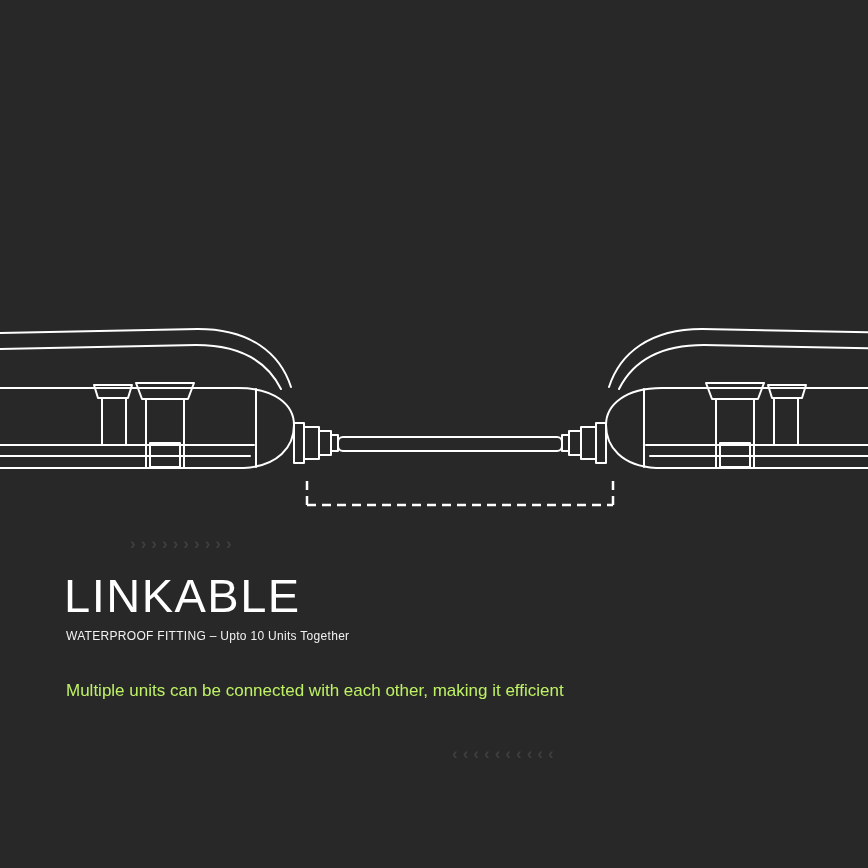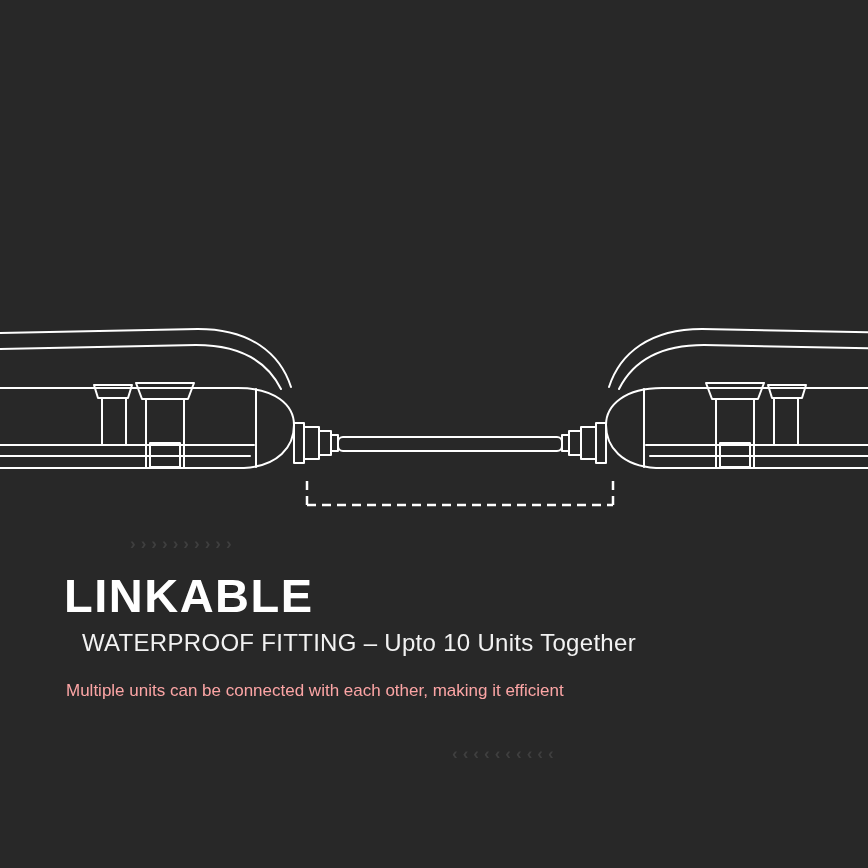--- a/index.html
+++ b/index.html
@@ -10,30 +10,30 @@
   }
   .illustration{position:absolute;top:325px;left:0;}
   .chevrons{
     position:absolute;color:#3f3f3f;font-size:17px;font-weight:bold;
     letter-spacing:5px;user-select:none;white-space:nowrap;
   }
   .chevrons.top{left:130px;top:534px;}
   .chevrons.bottom{left:452px;top:744px;}
   .title{
     position:absolute;left:64px;top:570px;margin:0;
-    color:#ffffff;font-size:47px;font-weight:700;letter-spacing:1.5px;
+    color:#ffffff;font-size:47px;font-weight:400;letter-spacing:1.5px;
     line-height:1.1;
   }
   .subtitle{
-    position:absolute;left:82px;top:629px;
-    color:#f2f2f2;font-size:24px;letter-spacing:0.3px;
+    position:absolute;left:66px;top:629px;
+    color:#f2f2f2;font-size:12px;letter-spacing:0.3px;
   }
   .description{
     position:absolute;left:66px;top:678px;
-    color:#fca5a5;font-size:17px;line-height:1.55;
+    color:#bef264;font-size:17px;line-height:1.55;
   }
 </style>
 </head>
 <body>
 
 <div class="canvas">
 
   <svg class="illustration" width="868" height="195" viewBox="0 0 868 195" fill="none" stroke="#ffffff" stroke-width="2" stroke-linecap="round" stroke-linejoin="round">
     <defs>
       <g id="fixtureL">

